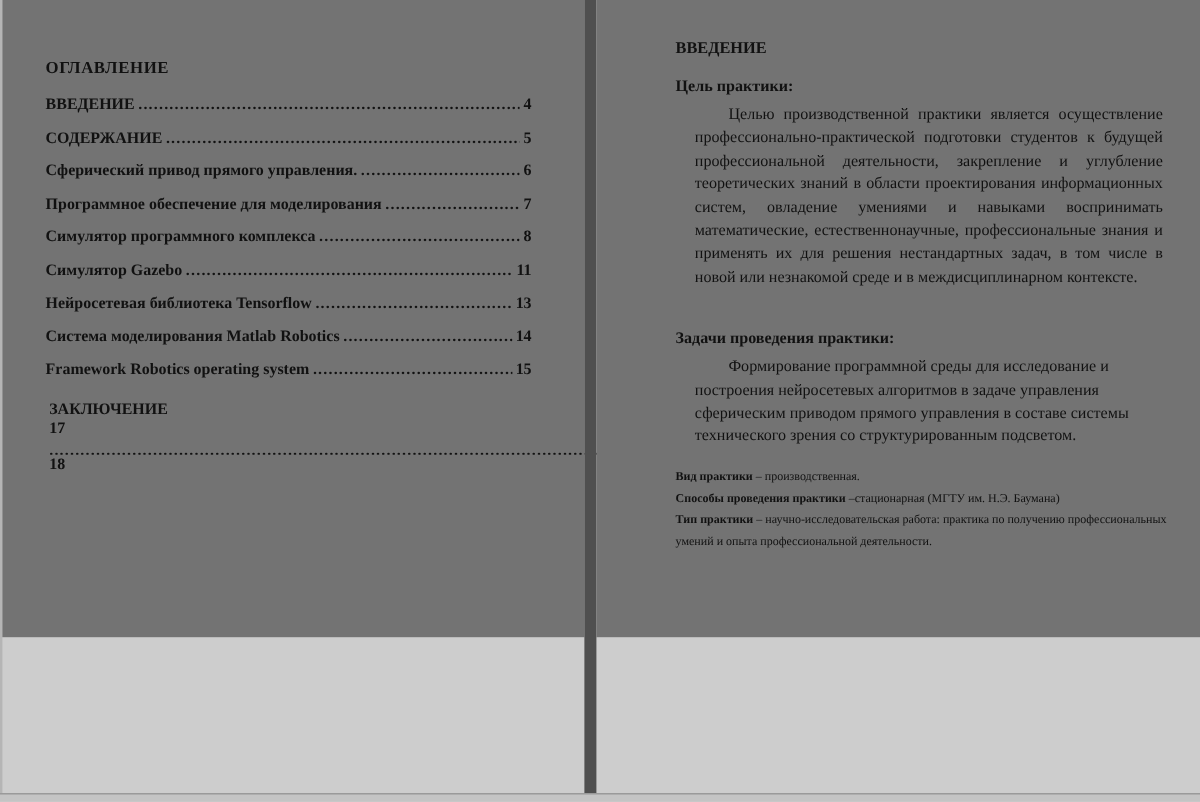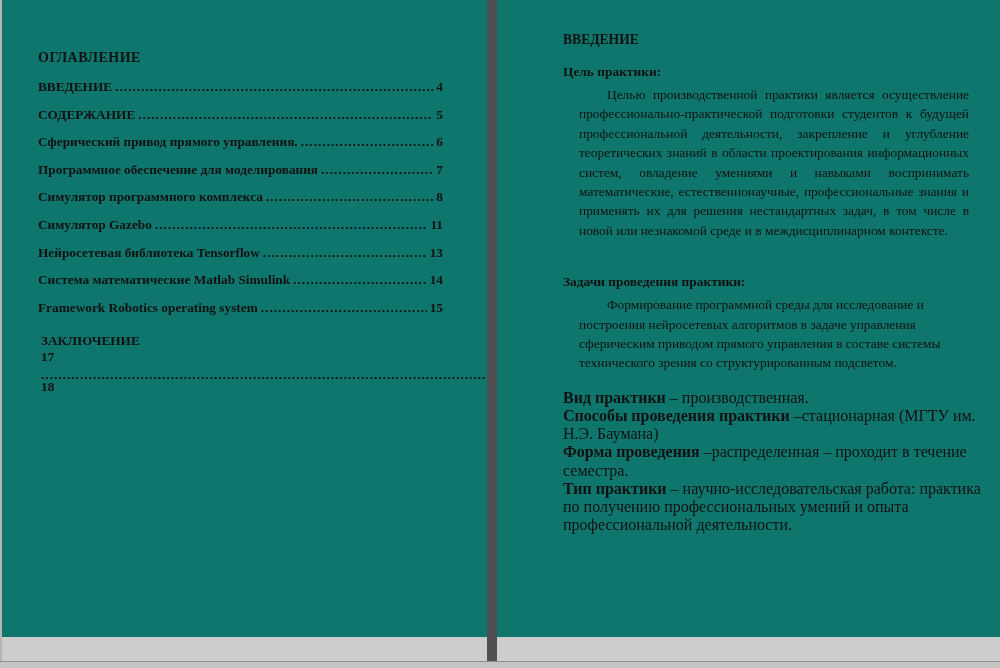--- a/index.html
+++ b/index.html
@@ -9,22 +9,22 @@
     -webkit-font-smoothing:antialiased;
   }
   .viewport{
     position:relative;
     width:1000px;height:668px;
     background:#cdcdcd;
     overflow:hidden;
   }
   .page{
     position:absolute;top:0;
-    background:#0f766e;
-    height:637px;
+    background:#737373;
+    height:531px;
     box-sizing:border-box;
     color:#111;
   }
   .page-left{
     left:2px;width:485px;
     padding:50px 44px 0 36px;
   }
   .page-right{
     left:497px;width:503px;
     padding:32px 15px 0 66px;
@@ -80,21 +80,21 @@
     font-size:13.4px;
     line-height:19.4px;
     margin:16px;
   }
   .para.justify{text-align:justify;}
   .para.indent{text-indent:28px;}
   .subheading + .para{margin-top:5px;}
   .para + .subheading{margin-top:34px;}
   .para + .labeled{margin-top:9px;}
   .labeled{
-    font-size:16px;
+    font-size:10px;
     line-height:18.2px;
     margin:0;
   }
   .labeled .b{font-weight:bold;}
 </style>
 </head>
 <body>
 
 <div class="viewport">
 
@@ -132,21 +132,21 @@
           <span class="toc-label">Симулятор Gazebo</span>
           <span class="toc-dots">........................................................................................................................................................................................................</span>
           <span class="toc-page">11</span>
         </div>
         <div class="toc-row">
           <span class="toc-label">Нейросетевая библиотека Tensorflow</span>
           <span class="toc-dots">........................................................................................................................................................................................................</span>
           <span class="toc-page">13</span>
         </div>
         <div class="toc-row">
-          <span class="toc-label">Система математические Matlab Simulink</span>
+          <span class="toc-label">Система моделирования Matlab Robotics</span>
           <span class="toc-dots">........................................................................................................................................................................................................</span>
           <span class="toc-page">14</span>
         </div>
         <div class="toc-row">
           <span class="toc-label">Framework Robotics operating system</span>
           <span class="toc-dots">........................................................................................................................................................................................................</span>
           <span class="toc-page">15</span>
         </div>
         <div class="toc-row gap">
           <span class="toc-label">ЗАКЛЮЧЕНИЕ</span>
@@ -164,20 +164,19 @@
 
   <div class="page page-right">
     <h1 class="intro-title">ВВЕДЕНИЕ</h1>
     <div class="intro-content">
         <p class="subheading">Цель практики:</p>
         <p class="para justify indent">Целью производственной практики является осуществление профессионально-практической подготовки студентов к будущей профессиональной деятельности, закрепление и углубление теоретических знаний в области проектирования информационных систем, овладение умениями и навыками воспринимать математические, естественнонаучные, профессиональные знания и применять их для решения нестандартных задач, в том числе в новой или незнакомой среде и в междисциплинарном контексте.</p>
         <p class="subheading">Задачи проведения практики:</p>
         <p class="para indent">Формирование программной среды для исследование и построения нейросетевых алгоритмов в задаче управления сферическим приводом прямого управления в составе системы технического зрения со структурированным подсветом.</p>
         <p class="labeled"><span class="b">Вид практики</span><span> – производственная.</span></p>
         <p class="labeled"><span class="b">Способы проведения практики</span><span> –стационарная (МГТУ им. Н.Э. Баумана)</span></p>
-        <p class="labeled"><span class="b">Форма проведения</span><span> –распределенная – проходит в течение семестра.</span></p>
         <p class="labeled"><span class="b">Тип практики</span><span> – научно-исследовательская работа: практика по получению профессиональных умений и опыта профессиональной деятельности.</span></p>
       </div>
   </div>
 
   <div class="bottom-strip"></div>
 
 </div>
 
 </body></html>

